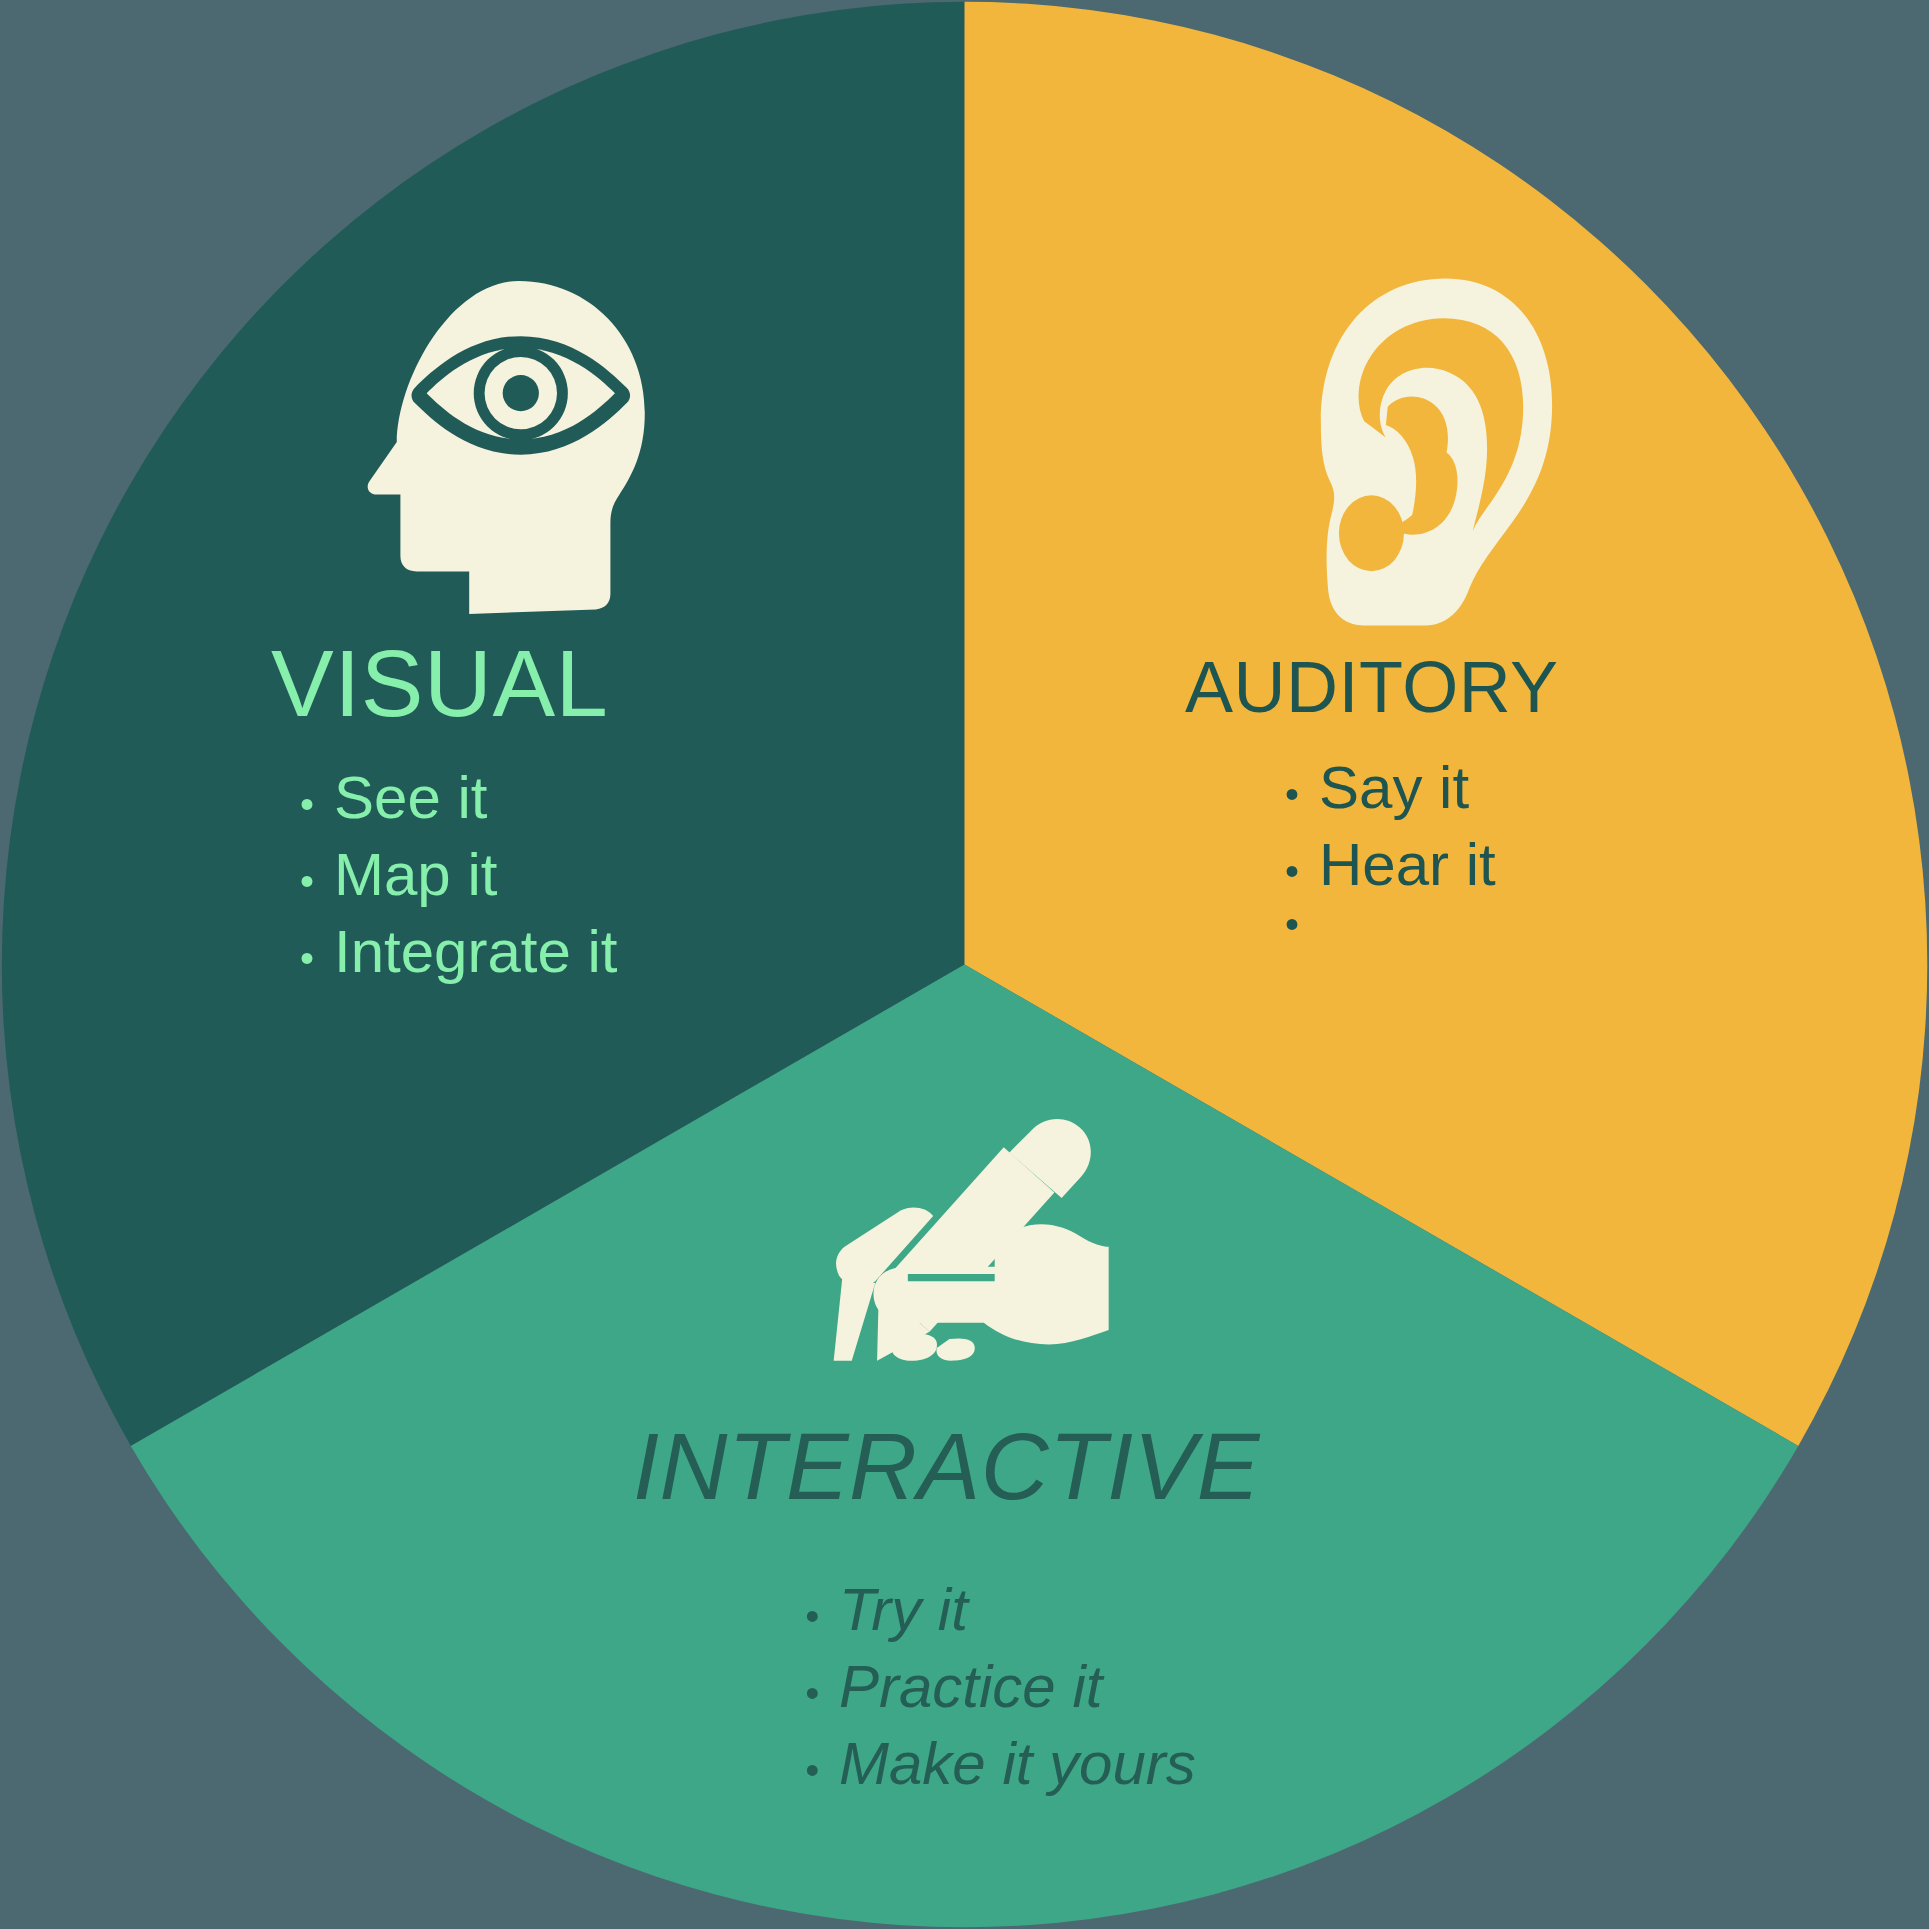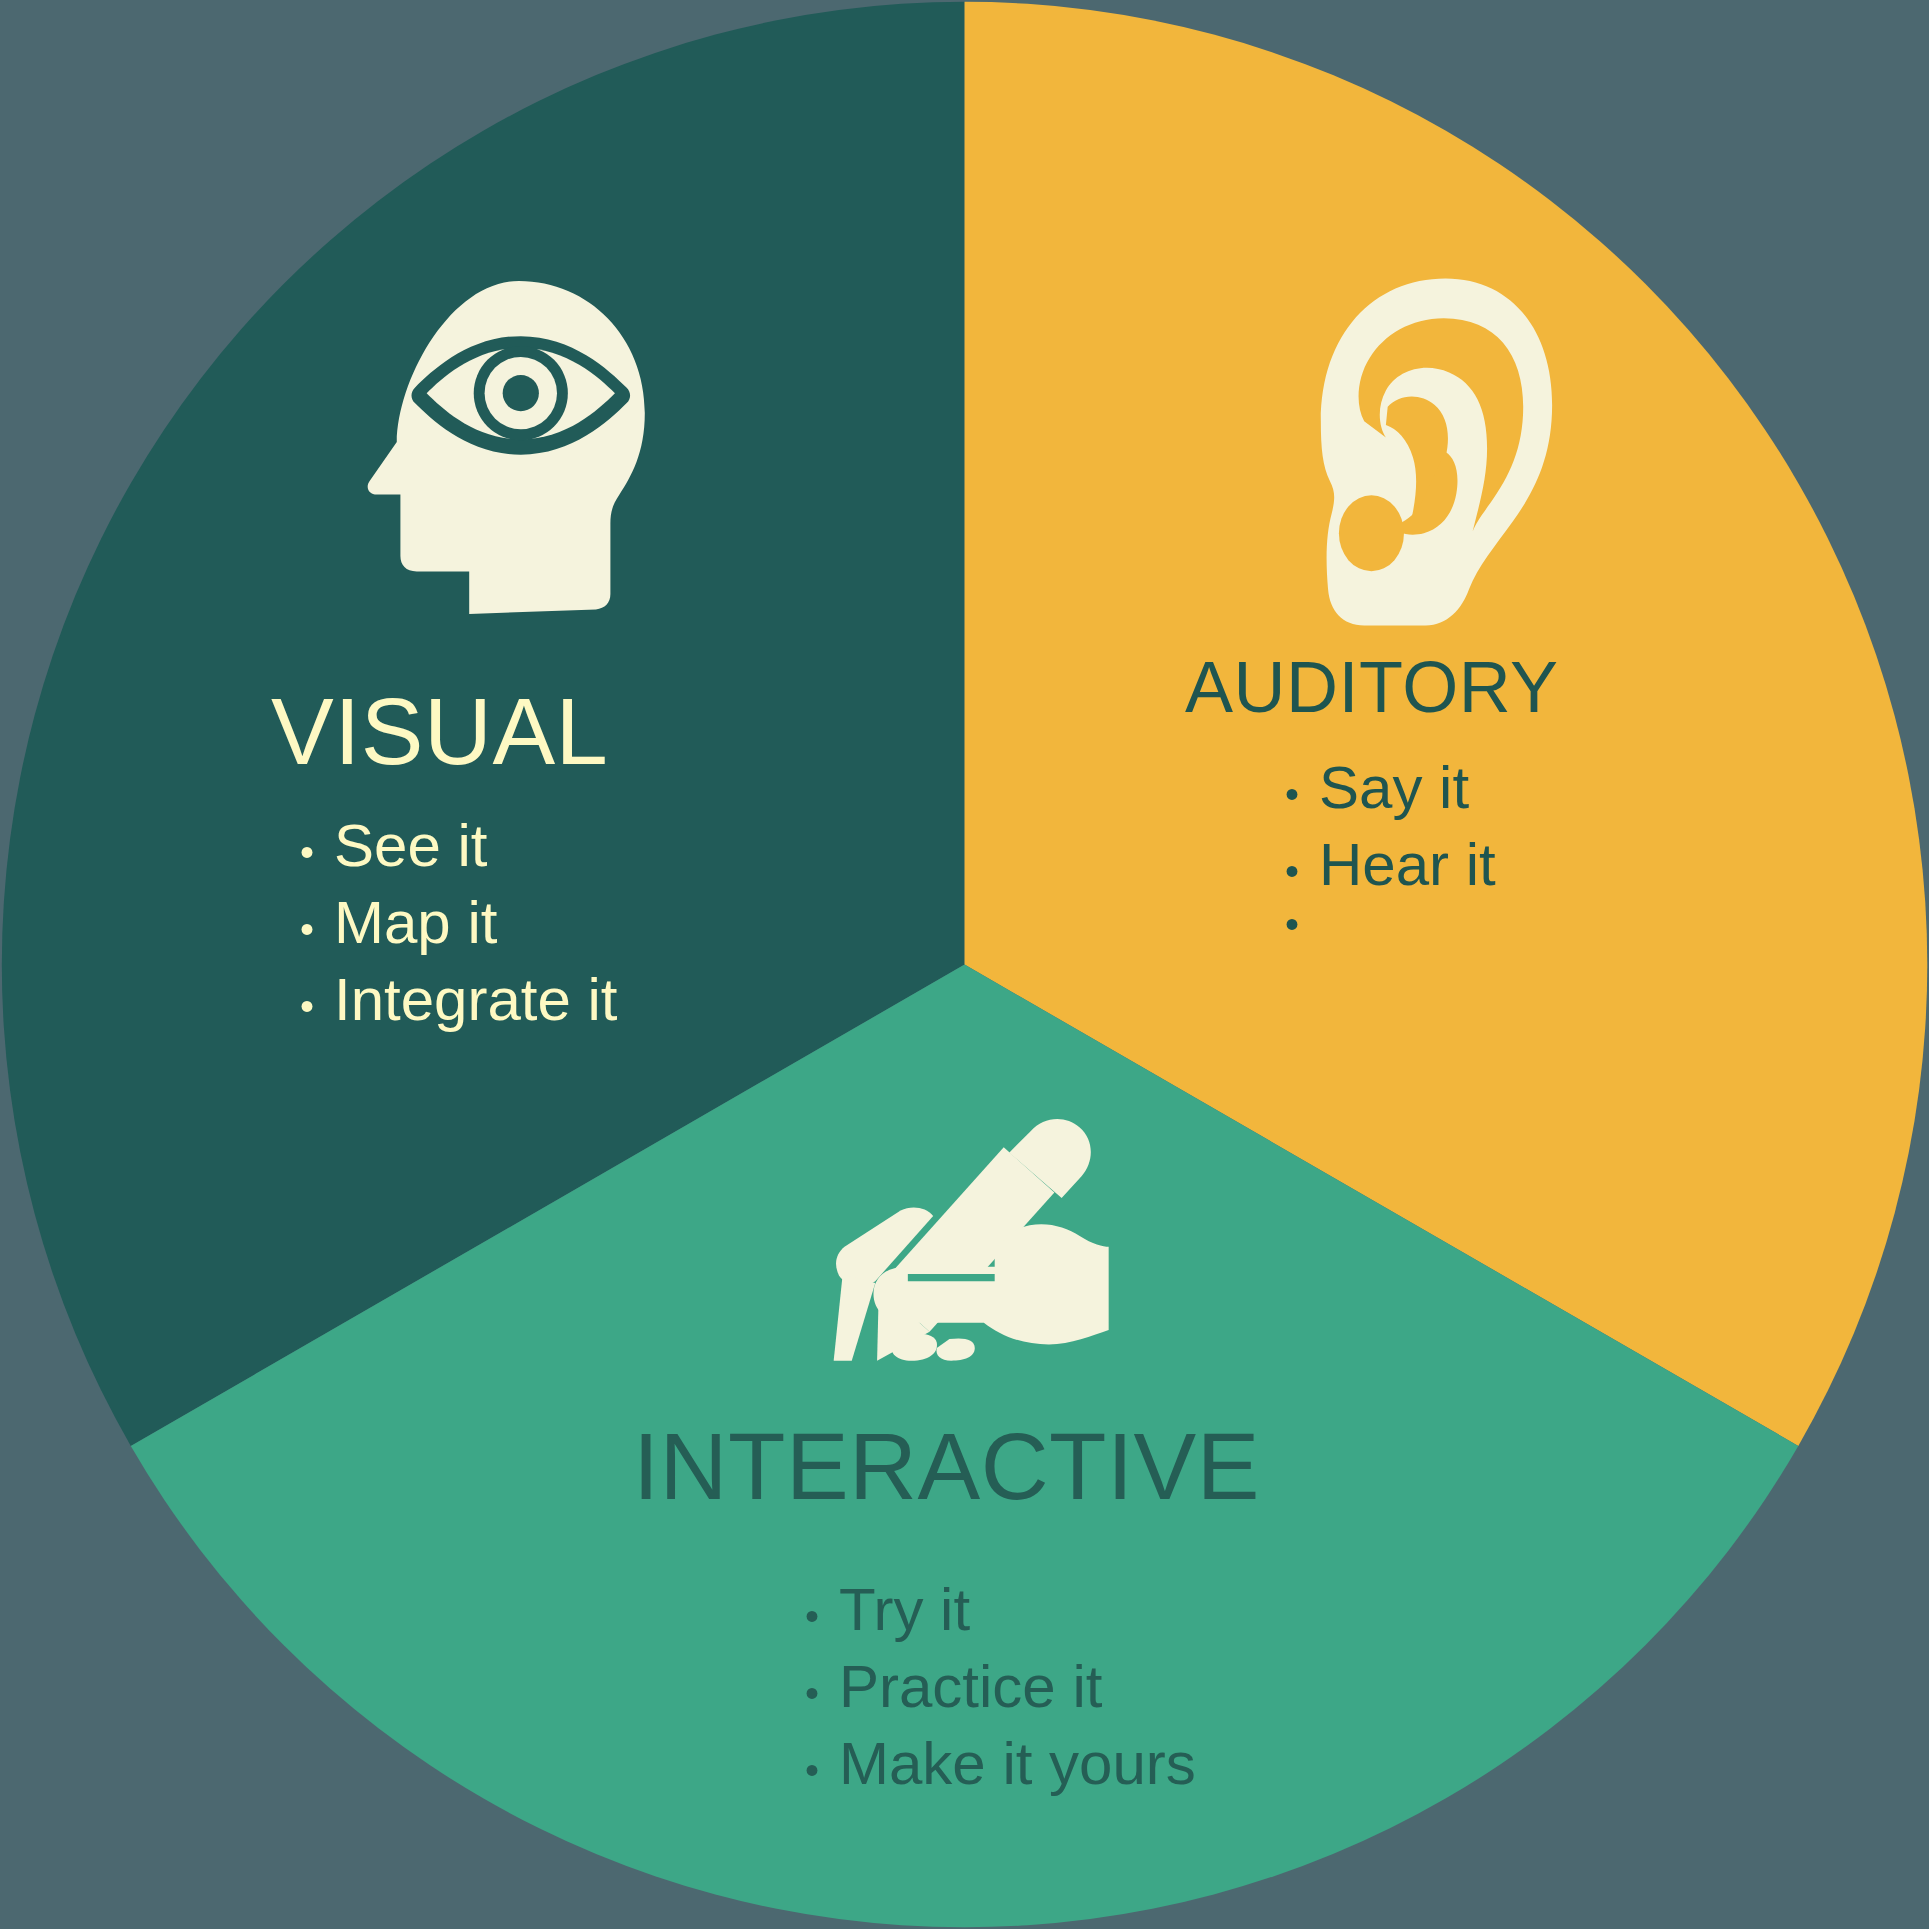--- a/index.html
+++ b/index.html
@@ -56,23 +56,23 @@
     width: 34px;
     flex: 0 0 34px;
     text-align: left;
     font-size: 40px;
     line-height: 1;
   }
 
   
   #block-visual {
     left: 271px;
-    top: 685px;
+    top: 637px;
     width: 688px;
-    color: #fef9c3;
+    color: #86efac;
   }
   #block-visual .seg-title { font-size: 94px; }
   #block-visual .seg-list {
     margin-top: 29px;
     margin-left: 29px;
     font-size: 60px;
   }
 
   
   #block-auditory {
@@ -87,20 +87,21 @@
     margin-left: 100px;
     font-size: 60px;
   }
 
   
   #block-interactive {
     left: 633px;
     top: 1420px;
     width: 796px;
     color: #255E55;
+    font-style: italic;
   }
   #block-interactive .seg-title { font-size: 94px; }
   #block-interactive .seg-list {
     margin-top: 58px;
     margin-left: 172px;
     font-size: 60px;
   }
 
   
   .seg-icon {

